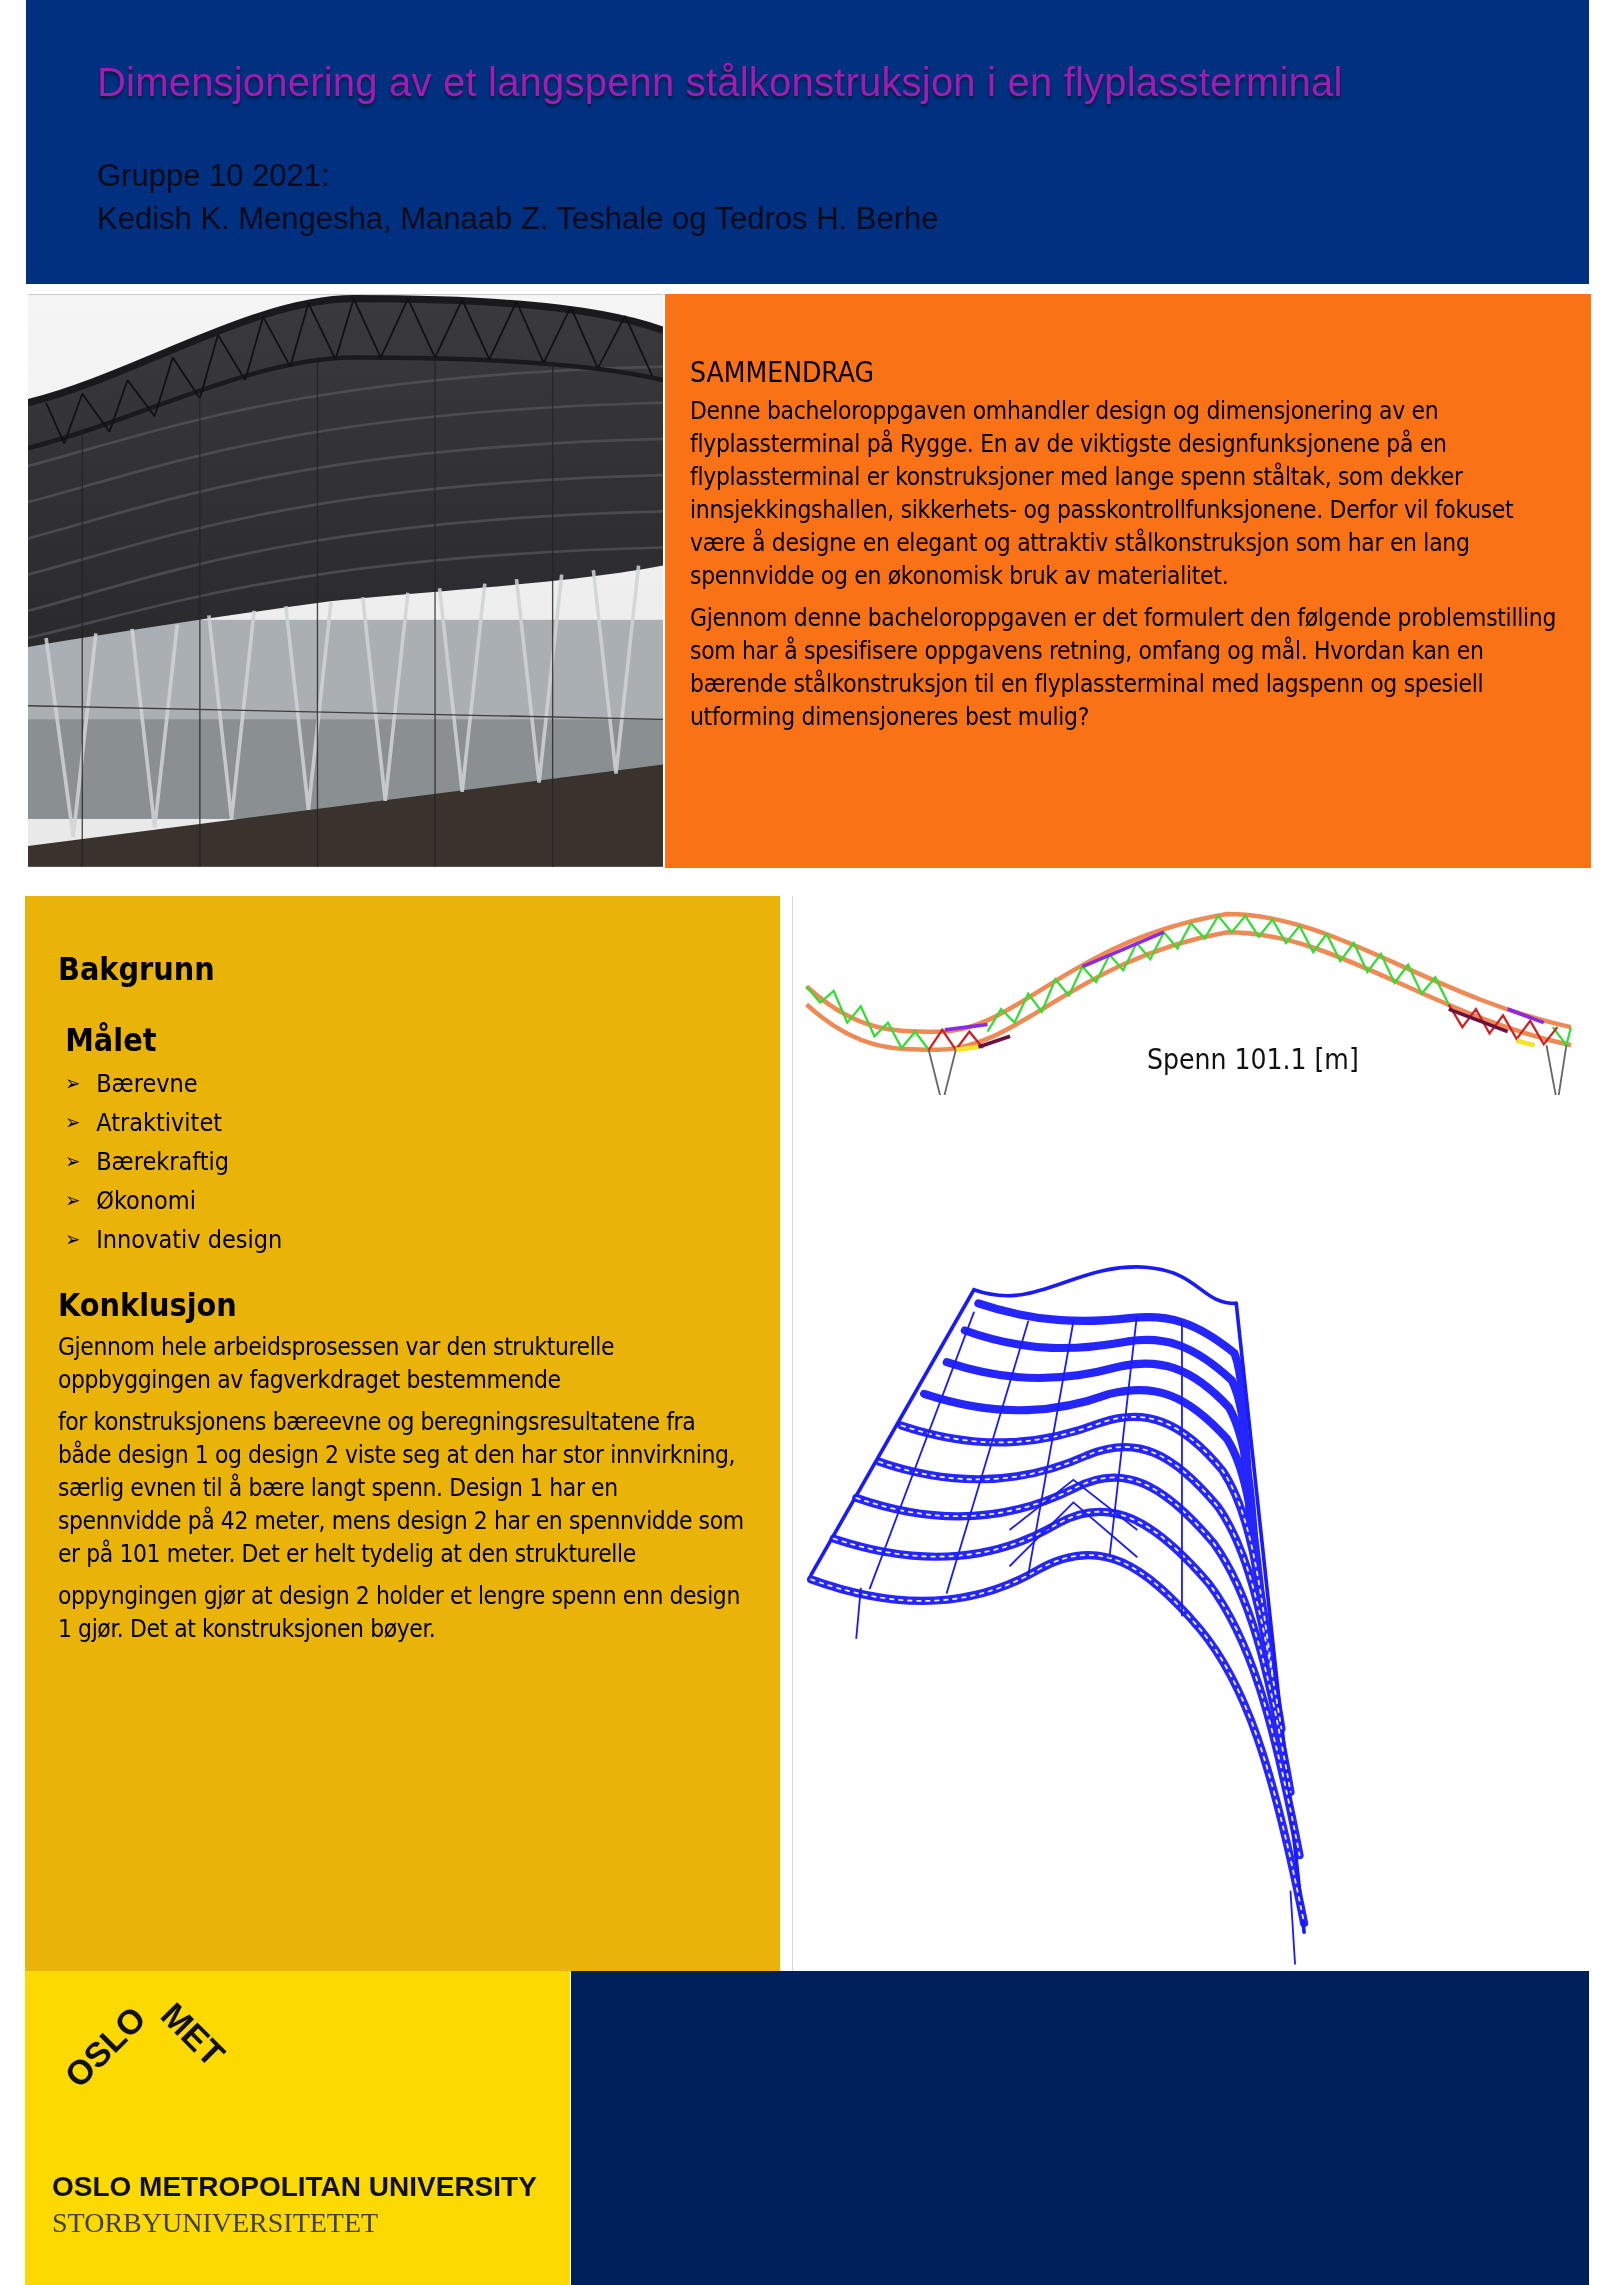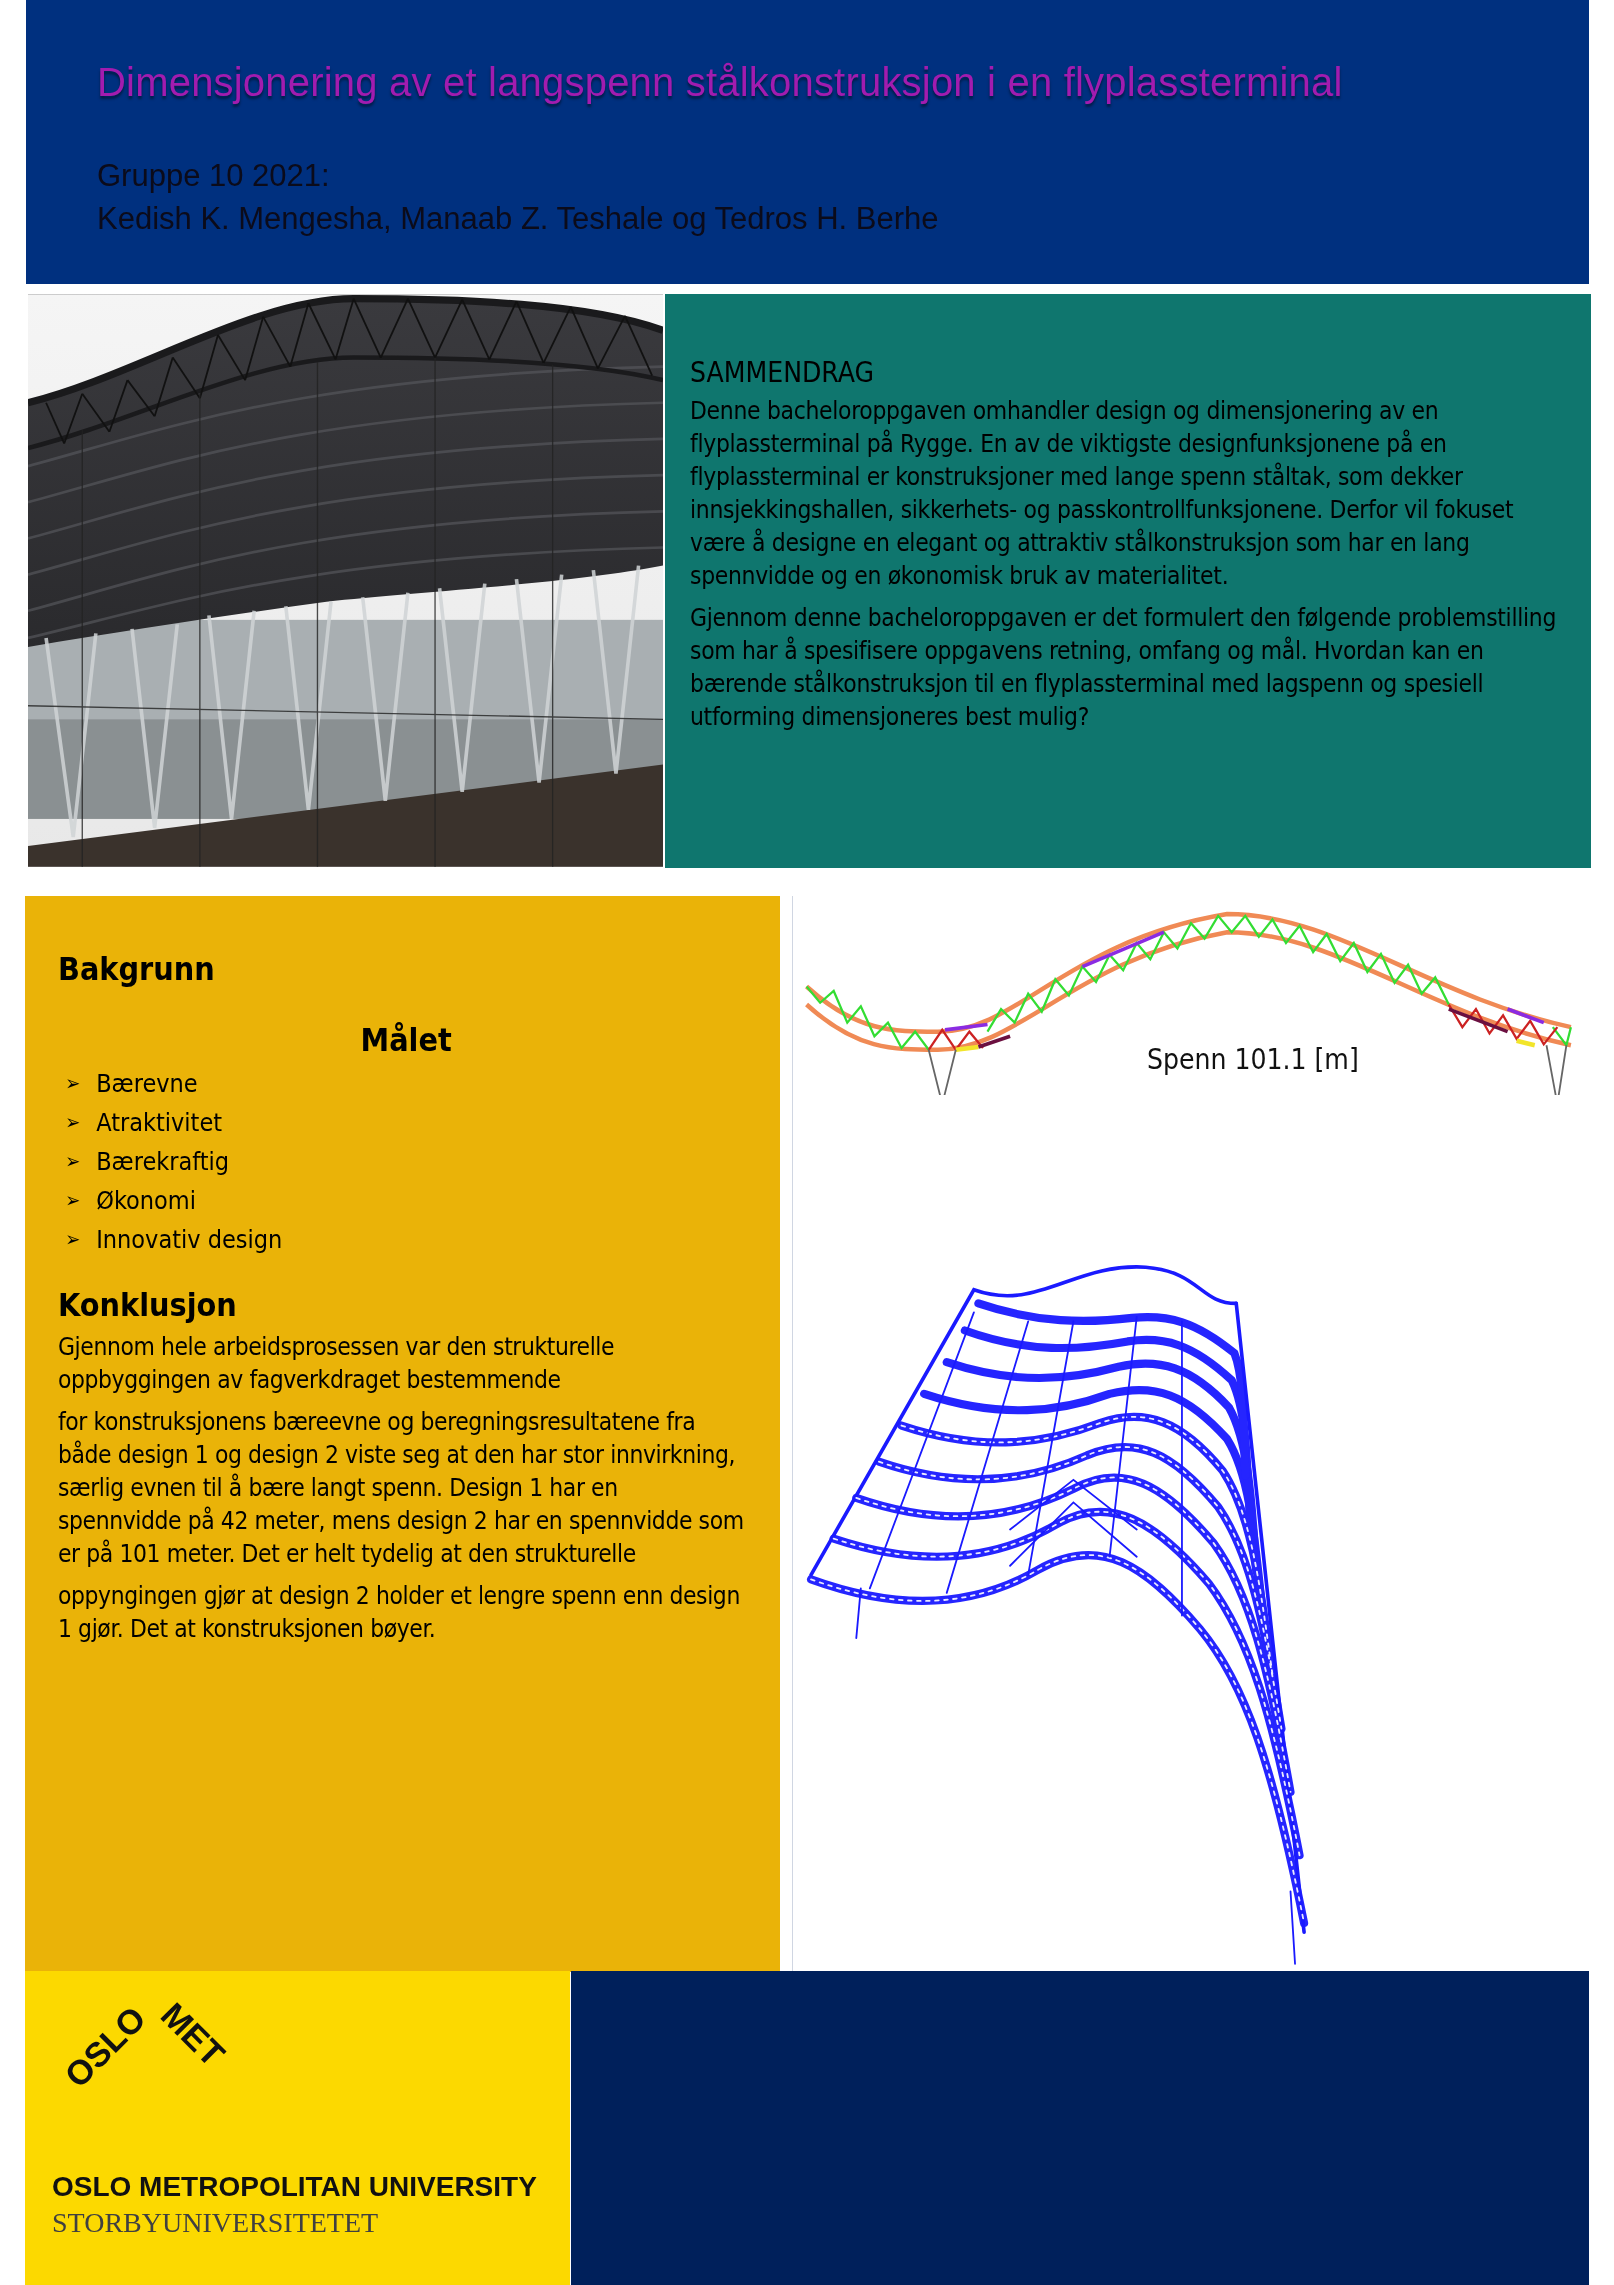--- a/index.html
+++ b/index.html
@@ -20,32 +20,32 @@
       left: 97px; font-family: "Liberation Sans", sans-serif; font-size: 31px; color: #0b0b1a; white-space: nowrap;
     }
     #group { top: 158px; }
     #authors { top: 201px; }
 
     
     #photo { left: 28px; top: 294px; width: 635px; height: 573px; background: #2d2d30; overflow: hidden; }
     #photo svg { display: block; }
 
     
-    #summary { left: 665px; top: 294px; width: 926px; height: 574px; background: #0f766e; padding: 62px 25px 0 25px; }
+    #summary { left: 665px; top: 294px; width: 926px; height: 574px; background: #f97316; padding: 62px 25px 0 25px; }
     .hand { font-family: "DejaVu Sans Condensed", "DejaVu Sans", sans-serif; color: #000; }
     .summary-h { font-size: 28px; margin: 0 0 5.4px 0; font-stretch: condensed; }
     .summary-p { font-size: 24.4px; line-height: 33px; margin: 0; font-stretch: condensed; letter-spacing: -0.3px; }
     #problem-h { margin-top: 12.7px; font-size: 25px; }
     #problem-p { margin-top: 9px; }
 
     
     #grey { left: 25px; top: 896px; width: 755px; height: 1076px; background: #eab308; padding: 54px 33px 0 33px; }
     .grey-h { font-size: 32px; font-weight: bold; margin: 0 0 5.4px 0; }
     .grey-p { font-size: 24.4px; line-height: 33px; margin: 0; letter-spacing: -0.4px; }
-    #goal-h { margin-top: 33px; padding-left: 7.2px; text-align: center; }
+    #goal-h { margin-top: 33px; padding-left: 7.2px; }
     #goal-list { list-style: none; padding: 0 0 0 7.2px; margin: 5.4px 0 0 0; }
     #goal-list li { font-size: 25px; line-height: 39px; display: flex; align-items: center; }
     .arrow { display: inline-block; width: 31px; font-size: 20px; }
     #concl-h { margin-top: 27px; }
     .concl-p { margin-bottom: 9px !important; }
 
     
     #diagram-frame { left: 792px; top: 896px; width: 796px; height: 1075px; background: #ffffff; border-left: 1.8px solid #d0d6e2; }
     #span-label { left: 1147px; top: 1043px; font-size: 28px; color: #111; font-family: "DejaVu Sans Condensed", "DejaVu Sans", sans-serif; }
 

